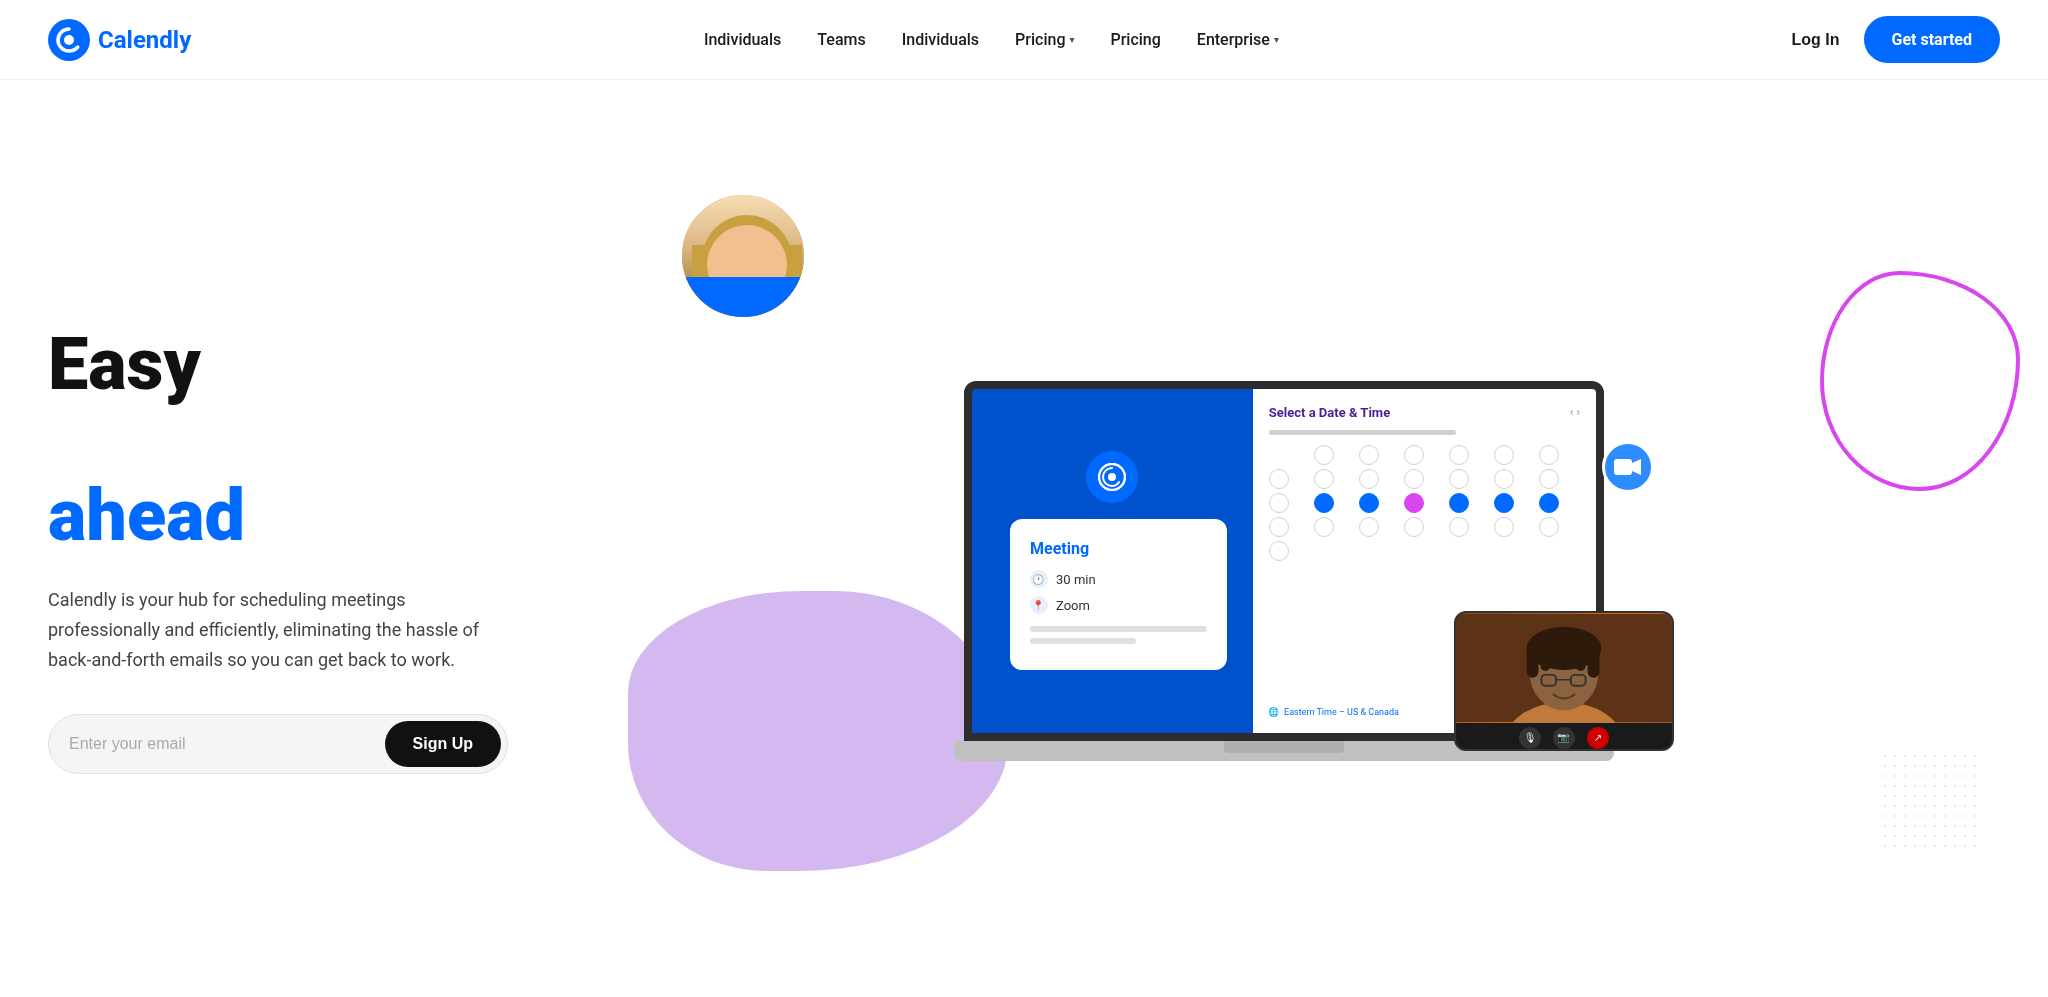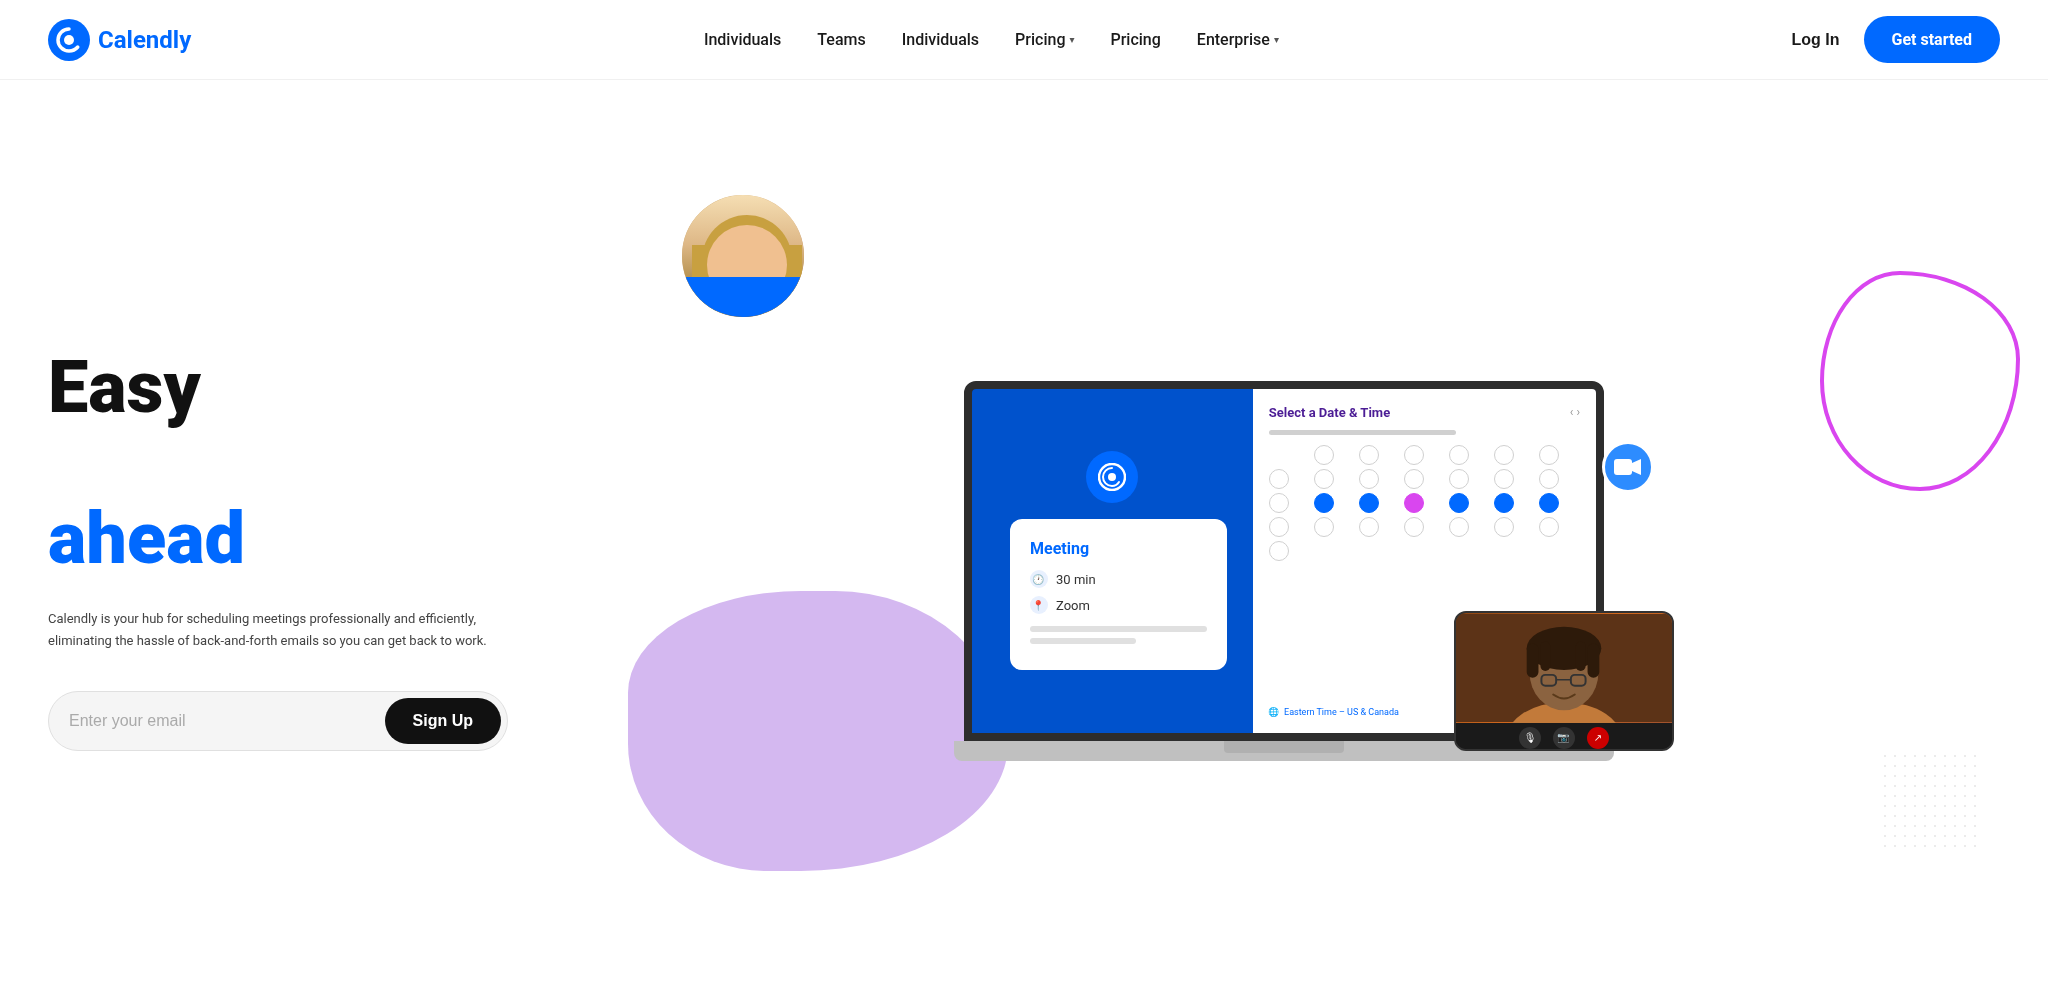--- a/index.html
+++ b/index.html
@@ -95,21 +95,21 @@
       font-size: 72px;
       font-weight: 900;
       line-height: 1.05;
       color: #111;
       margin-bottom: 32px;
     }
     .hero-heading .accent {
       color: #0069FF;
     }
     .hero-description {
-      font-size: 13px;
+      font-size: 18px;
       line-height: 1.65;
       color: #444;
       margin-bottom: 40px;
       max-width: 460px;
     }
     .email-form {
       display: flex;
       align-items: center;
       gap: 0;
       background: #f5f5f5;

